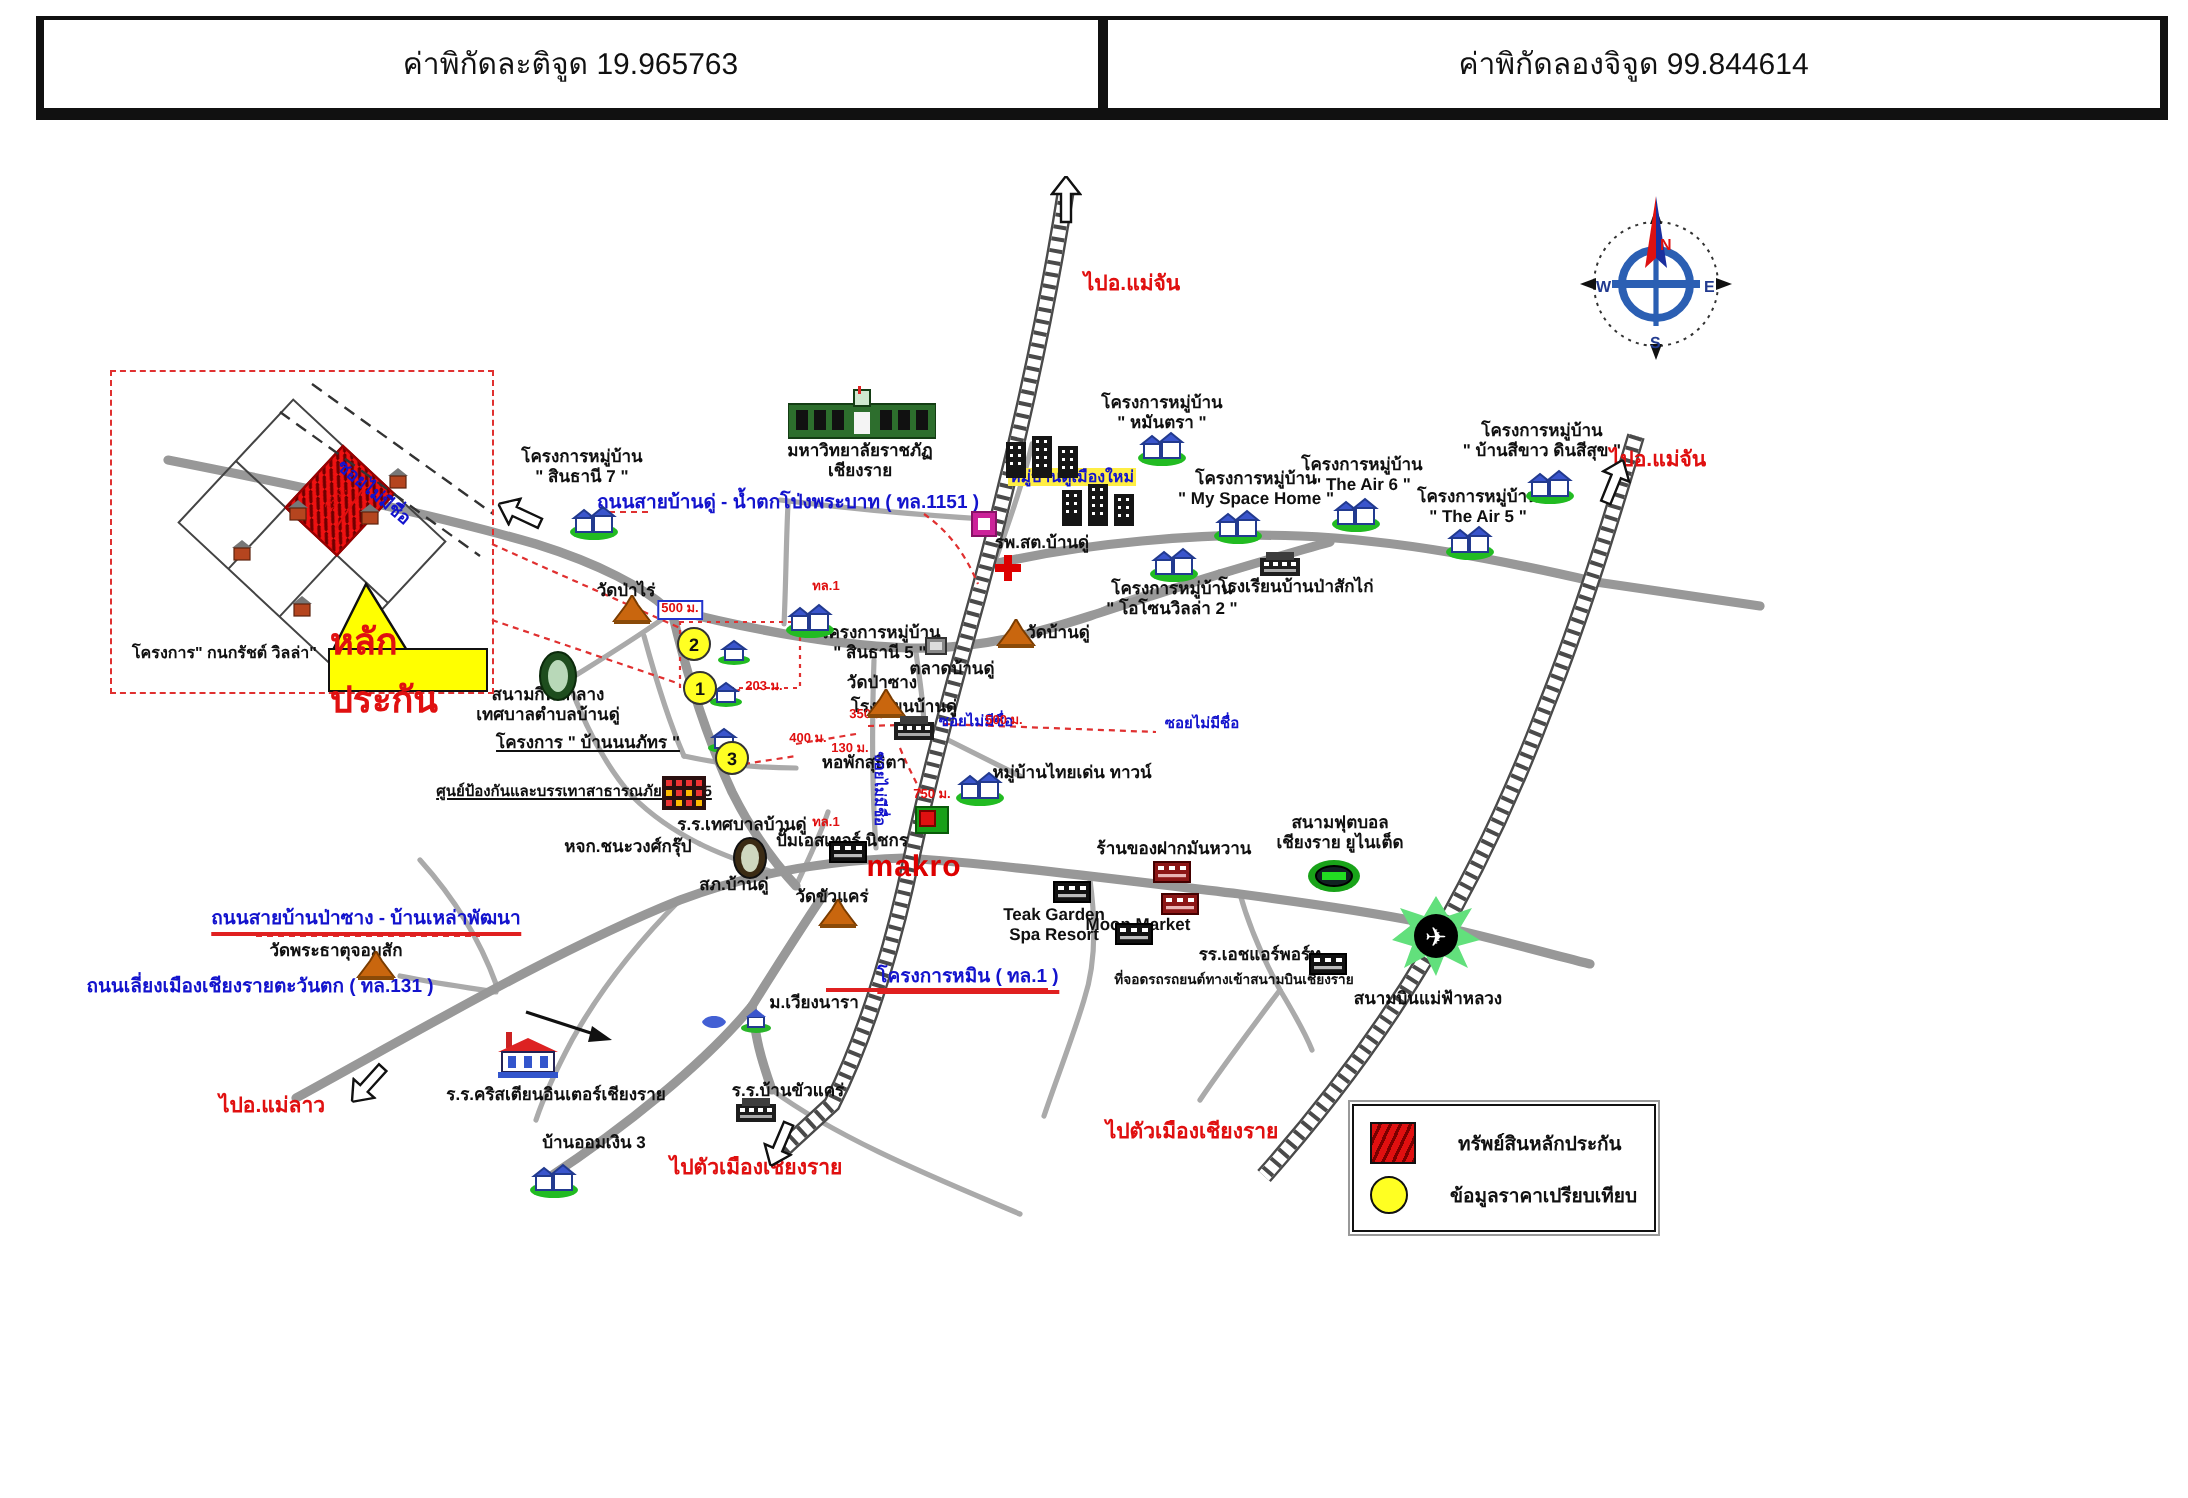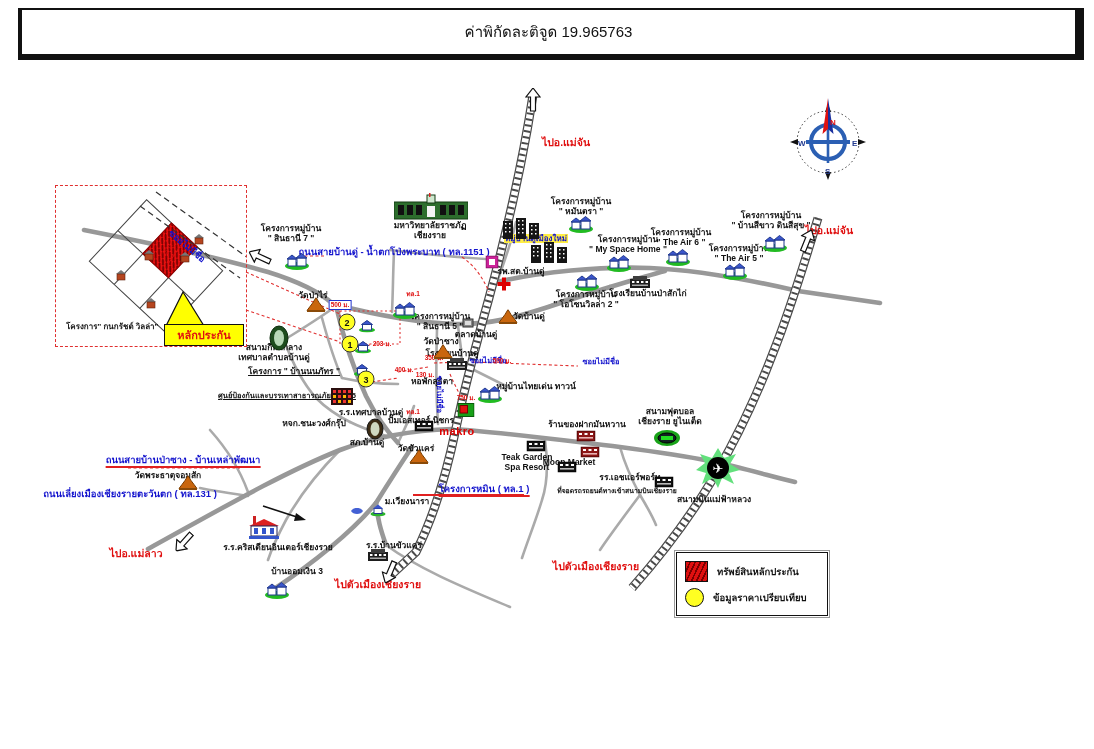--- a/index.html
+++ b/index.html
@@ -24,56 +24,57 @@
     font-size:8.5px;line-height:1.18;color:#101010;white-space:pre-line;font-weight:600;}
   .mlabel.black-ul{text-decoration:underline;}
   .mlabel.blue{color:#1313cd;font-weight:bold;font-size:9.5px;white-space:nowrap;}
   .mlabel.blue-ul{color:#1313cd;font-weight:bold;font-size:9.5px;white-space:nowrap;
     border-bottom:2px solid #e02020;padding-bottom:1px;}
   .mlabel.blue-sm{color:#1313cd;font-size:7.5px;font-weight:bold;white-space:nowrap;}
   .mlabel.blue-hl{color:#1313cd;background:#ffee44;font-size:8px;font-weight:bold;white-space:nowrap;padding:0 1px;}
   .mlabel.red{color:#e01010;font-weight:bold;font-size:10.5px;white-space:nowrap;}
   .mlabel.red-xs{color:#e01010;font-size:6.5px;font-weight:bold;white-space:nowrap;}
   .mlabel.red-box{color:#e01010;font-size:6.5px;font-weight:bold;border:1px solid #2233cc;background:#fff;padding:0 1px;white-space:nowrap;}
-  .mlabel.red-makro{color:#dd0000;font-weight:bold;font-size:11px;letter-spacing:.5px;}
+  .mlabel.red-makro{color:#dd0000;font-weight:bold;font-size:15px;letter-spacing:.5px;}
   .num-circle{position:absolute;width:15px;height:15px;border-radius:50%;background:#ffff22;
     border:1.4px solid #333;transform:translate(-50%,-50%);display:flex;align-items:center;justify-content:center;
     font-size:9px;font-weight:bold;color:#111;z-index:6;}
   .micon{position:absolute;transform:translate(-50%,-50%);z-index:4;line-height:0;}
   .oarrow{position:absolute;transform:translate(-50%,-50%);z-index:5;line-height:0;}
 
   
   #inset{position:absolute;left:55px;top:125px;width:190px;height:160px;
     border:1.5px dashed #e03030;z-index:8;background:transparent;}
   #inset svg{position:absolute;left:0;top:0;}
   #inset .proj{position:absolute;left:10px;top:134px;font-size:8px;font-weight:600;color:#111;white-space:nowrap;}
   #callout{position:absolute;left:108px;top:138px;width:78px;height:20px;background:#ffff00;
     border:1.6px solid #111;display:flex;align-items:center;justify-content:center;
-    color:#e01010;font-weight:bold;font-size:11px;z-index:9;}
+    color:#e01010;font-weight:bold;font-size:18px;z-index:9;}
 
   
   #compass{position:absolute;left:786px;top:32px;width:84px;height:92px;z-index:7;line-height:0;}
 
   
   #legend{position:absolute;left:676px;top:492px;width:152px;height:64px;background:#fff;
     border:1.6px solid #111;outline:1px solid #999;outline-offset:1px;z-index:9;
     display:flex;flex-direction:column;justify-content:center;gap:6px;padding:4px 8px;box-sizing:border-box;}
-  .leg-row{display:flex;align-items:center;gap:9px;}
+  .leg-row{display:flex;align-items:center;gap:21px;}
   .leg-swatch{width:21px;height:19px;border:1.2px solid #111;
     background:repeating-linear-gradient(115deg,#e01010 0 3px,#7a0000 3px 4.6px);}
   .leg-circle{width:19px;height:19px;border-radius:50%;background:#ffff22;border:1.3px solid #111;box-sizing:border-box;}
   .leg-text{font-size:9.5px;font-weight:bold;color:#111;}
 </style>
 </head>
 <body>
 
 <div id="page">
 
   <div id="coordbar">
     <div class="cell first">ค่าพิกัดละติจูด 19.965763</div>
+    <div class="cell">ค่าพิกัดลองจิจูด 99.844614</div>
   </div>
 
   <div id="map">
 
     <svg id="roads" viewBox="0 0 1094 689">
       <g fill="none" stroke="#aaaaaa" stroke-width="2.6" stroke-linecap="round">
         <path d="M497,222 C505,200 512,180 516,162"></path>
         <path d="M394,192 C393,212 393,232 392,252"></path>
         <path d="M390,190 C430,195 465,198 500,200"></path>
         <path d="M336,246 C320,258 300,270 284,280"></path>

